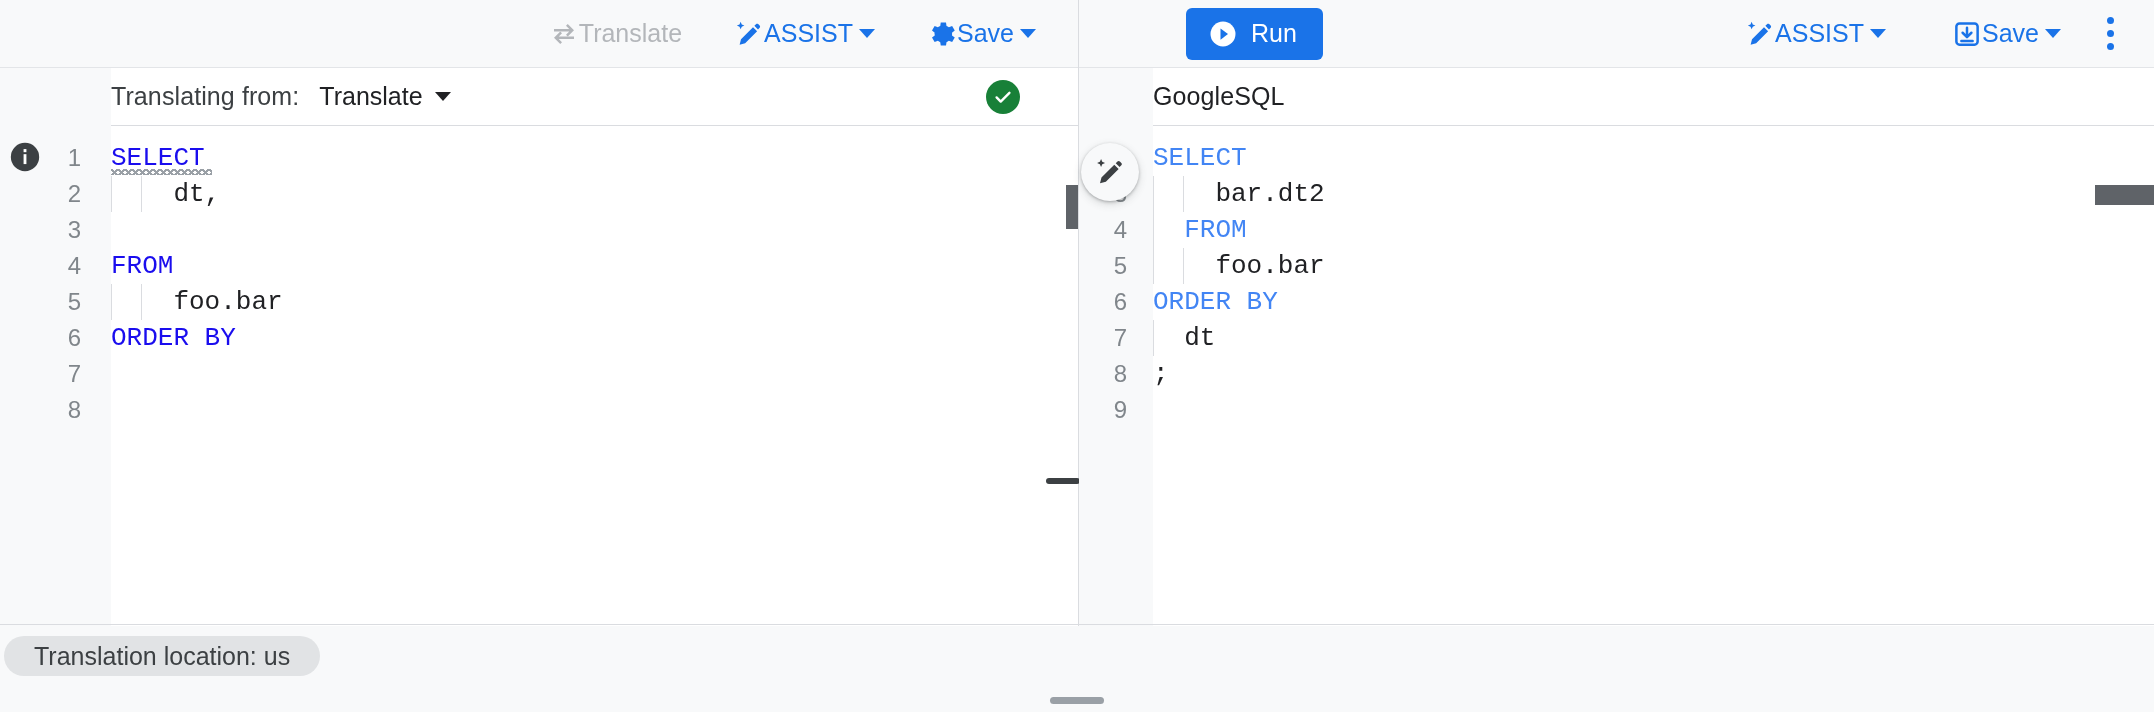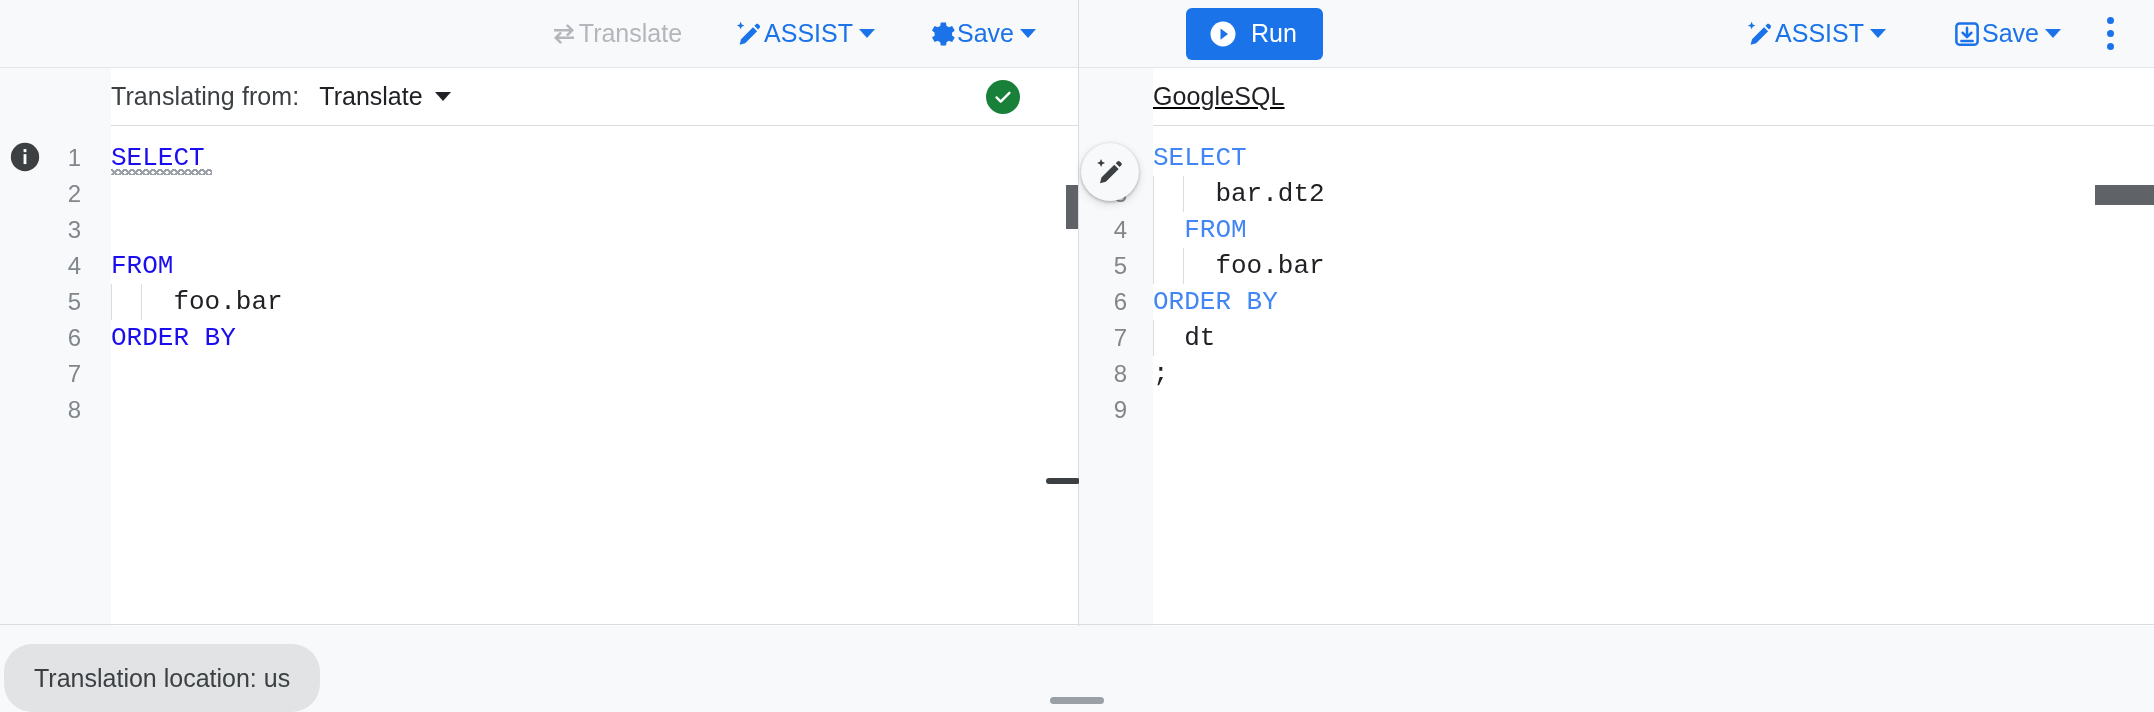--- a/index.html
+++ b/index.html
@@ -74,21 +74,21 @@
   .pane-left  { width: 1294px; border-right: 1px solid #dadce0; }
   .pane-right { width: 1076px; }
 
   
   .pane-head {
     position: relative; height: 58px; background: #ffffff;
     border-bottom: 1px solid #dadce0;
     display: flex; align-items: center;
   }
   .pane-left .pane-head  { margin-left: 111px; width: 967px; }
-  .pane-right .pane-head { margin-left: 74px; width: 1002px; text-decoration: underline; }
+  .pane-right .pane-head { margin-left: 74px; width: 1002px; }
   .head-label {
     font-size: 25px; color: #202124; letter-spacing: .1px;
     white-space: nowrap;
   }
   .head-label.muted { color: #3c4043; }
   .lang-select {
     display: inline-flex; align-items: center; gap: 0px;
     font-size: 25px; color: #202124; cursor: pointer; margin-left: 20px;
   }
   .lang-select .caret { border-top-color: #202124; margin-left: 12px; }
@@ -157,23 +157,23 @@
     display: flex; align-items: center; justify-content: center;
     cursor: pointer; z-index: 30;
   }
 
   
   .footer {
     position: absolute; left: 0; top: 626px; width: 2154px; height: 86px;
     background: #f8f9fa;
   }
   .loc-pill {
-    position: absolute; left: 4px; top: 18px;
+    position: absolute; left: 4px; top: 10px;
     background: #e1e3e5; color: #3c4043;
-    border-radius: 28px; height: 68px;
+    border-radius: 28px; height: 40px;
     display: flex; align-items: center; padding: 0 30px;
     font-size: 25px; white-space: nowrap;
   }
   .drag-handle {
     position: absolute; left: 50%; transform: translateX(-50%);
     bottom: 8px; width: 54px; height: 7px; border-radius: 4px; background: #9aa0a6;
     cursor: ns-resize;
   }
   .pane-bottom-rule {
     position: absolute; left: 0; top: 624px; width: 2154px; height: 1px; background: #dadce0;
@@ -293,20 +293,21 @@
       </div>
 
       <div class="code-body">
         <div class="code-rows">
           <div class="row">
             <span class="lnum">1</span>
             <span class="code"><span class="kw">SELECT</span><span class="squig" style="left:0;width:101px;"></span></span>
           </div>
           <div class="row">
             <span class="lnum">2</span>
+            <span class="code"><span class="guide" style="left:0px;"></span><span class="guide" style="left:30px;"></span><span>    dt,</span></span>
           </div>
           <div class="row">
             <span class="lnum">3</span>
           </div>
           <div class="row">
             <span class="lnum">4</span>
             <span class="code"><span class="kw">FROM</span></span>
           </div>
           <div class="row">
             <span class="lnum">5</span>

